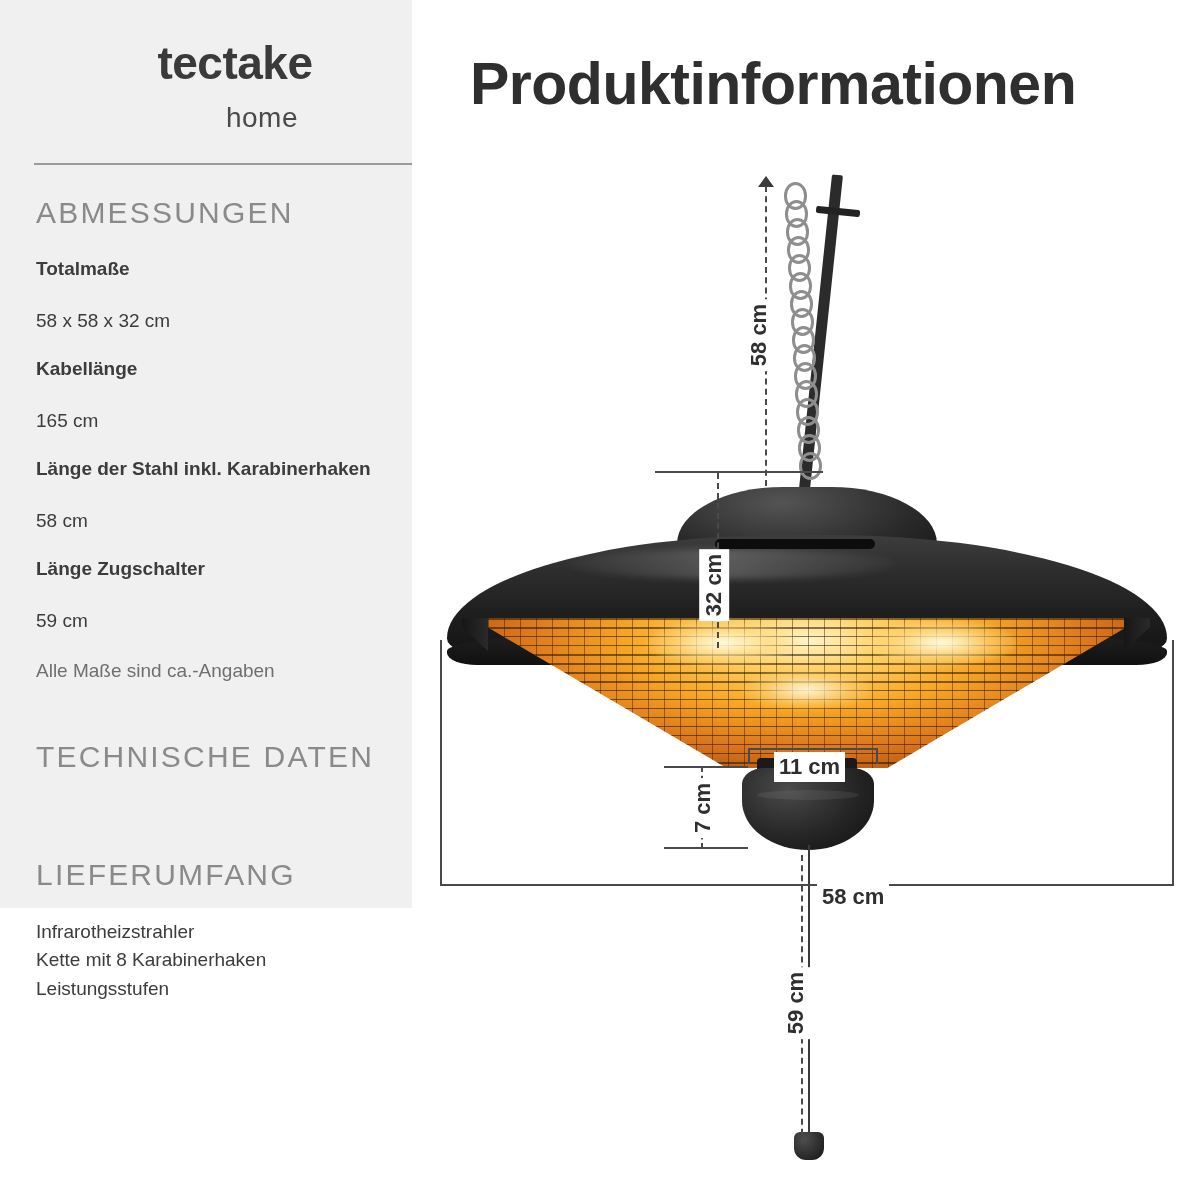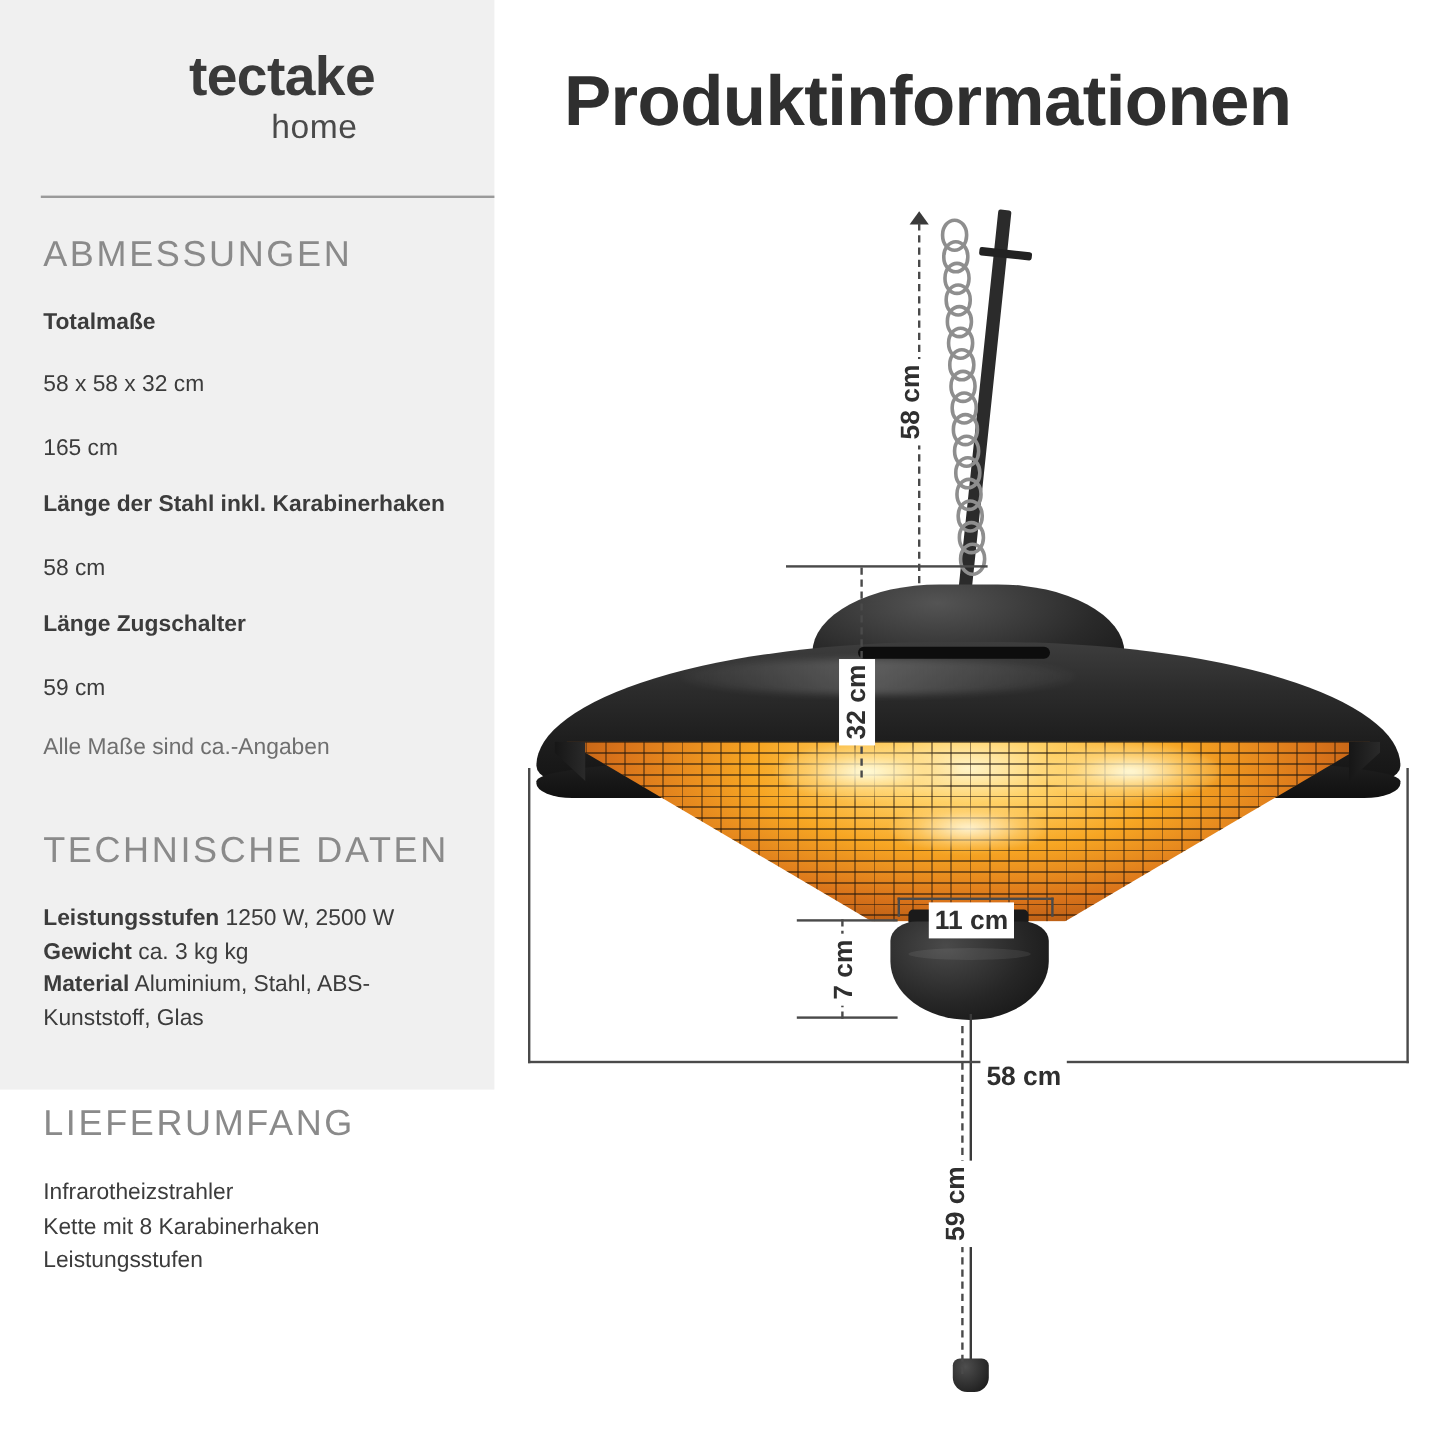--- a/index.html
+++ b/index.html
@@ -37,21 +37,21 @@
     font-size: 46px;
     font-weight: bold;
     color: #3a3a3a;
     letter-spacing: -0.5px;
     line-height: 1;
   }
   .brand-sub {
     font-size: 28px;
     color: #4a4a4a;
     letter-spacing: 0.5px;
-    margin-top: 4px;
+    margin-top: 16px;
     margin-left: 54px;
   }
   .divider {
     position: absolute;
     left: 34px;
     top: 163px;
     width: 378px;
     height: 2px;
     background: #9a9a9a;
   }
@@ -359,47 +359,40 @@
     <div class="side-content">
 
       <h2 class="section-title">ABMESSUNGEN</h2>
 
       <div class="spec-block">
         <span class="spec-label">Totalmaße</span>
         <span class="spec-value">58 x 58 x 32 cm</span>
       </div>
 
       <div class="spec-block">
+        <span class="spec-label">Kabellänge</span>
         <span class="spec-value">165 cm</span>
       </div>
 
       <div class="spec-block">
         <span class="spec-label">Länge der Stahl inkl. Karabinerhaken</span>
         <span class="spec-value">58 cm</span>
       </div>
 
       <div class="spec-block">
         <span class="spec-label">Länge Zugschalter</span>
         <span class="spec-value">59 cm</span>
       </div>
 
       <p class="note">Alle Maße sind ca.-Angaben</p>
 
       <div class="gap-lg"></div>
 
       <h2 class="section-title">TECHNISCHE DATEN</h2>
 
-      <p class="tech-list">
-        <b>Leistungsstufen</b>
-        <span>1250 W, 2500 W</span><br>
-        <b>Gewicht</b>
-        <span>ca. 3 kg kg</span><br>
-        <b>Material</b>
-        <span>Aluminium, Stahl, ABS-Kunststoff, Glas</span>
-      </p>
 
       <div class="gap-lg"></div>
 
       <h2 class="section-title">LIEFERUMFANG</h2>
 
       <p class="delivery-list">
         <span>Infrarotheizstrahler</span><br>
         <span>Kette mit 8 Karabinerhaken</span><br>
         <span>Leistungsstufen</span>
       </p>

